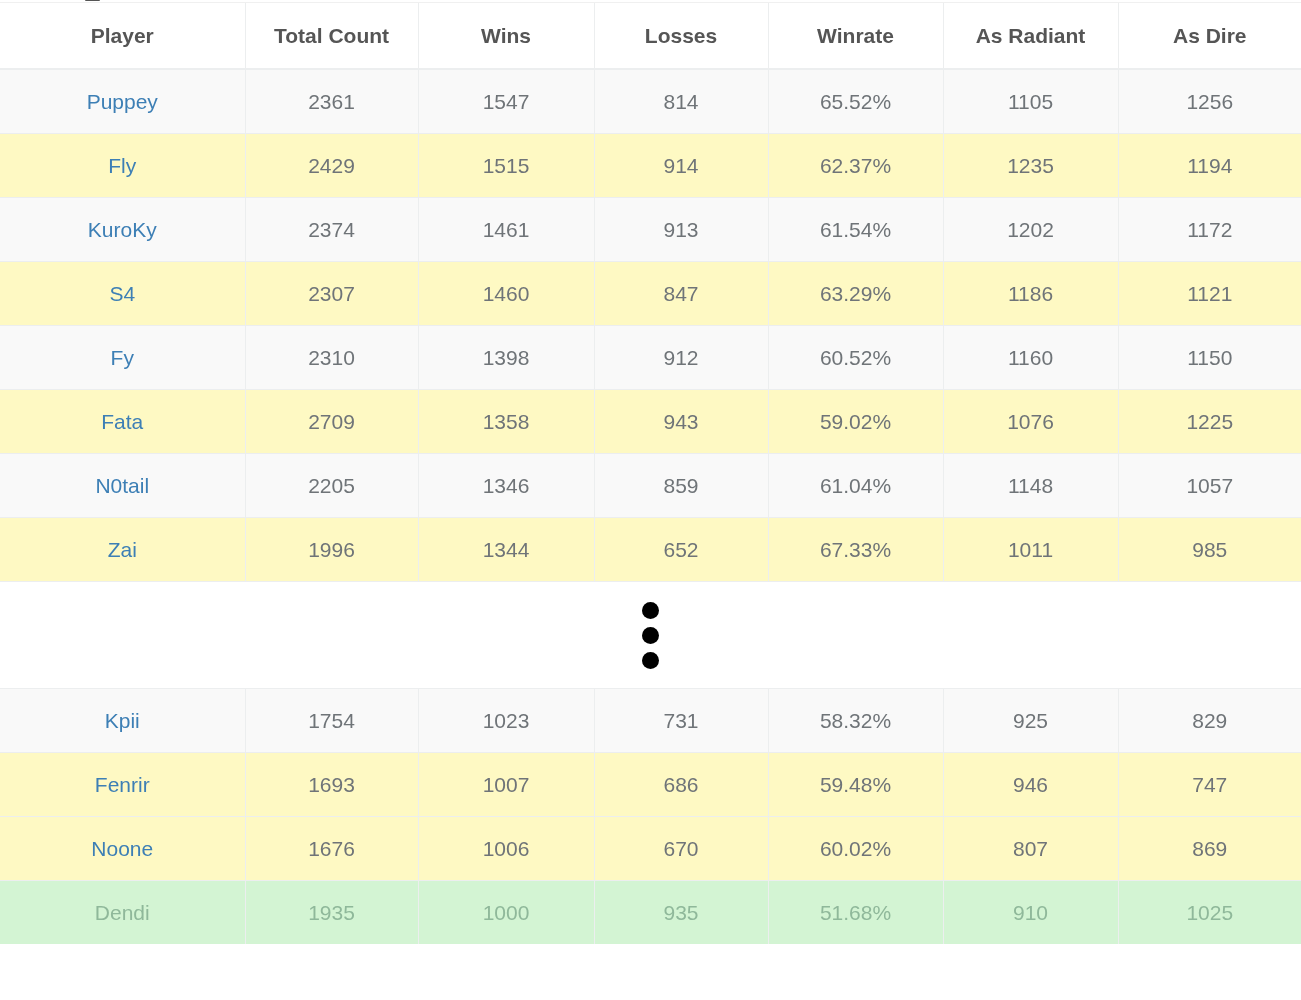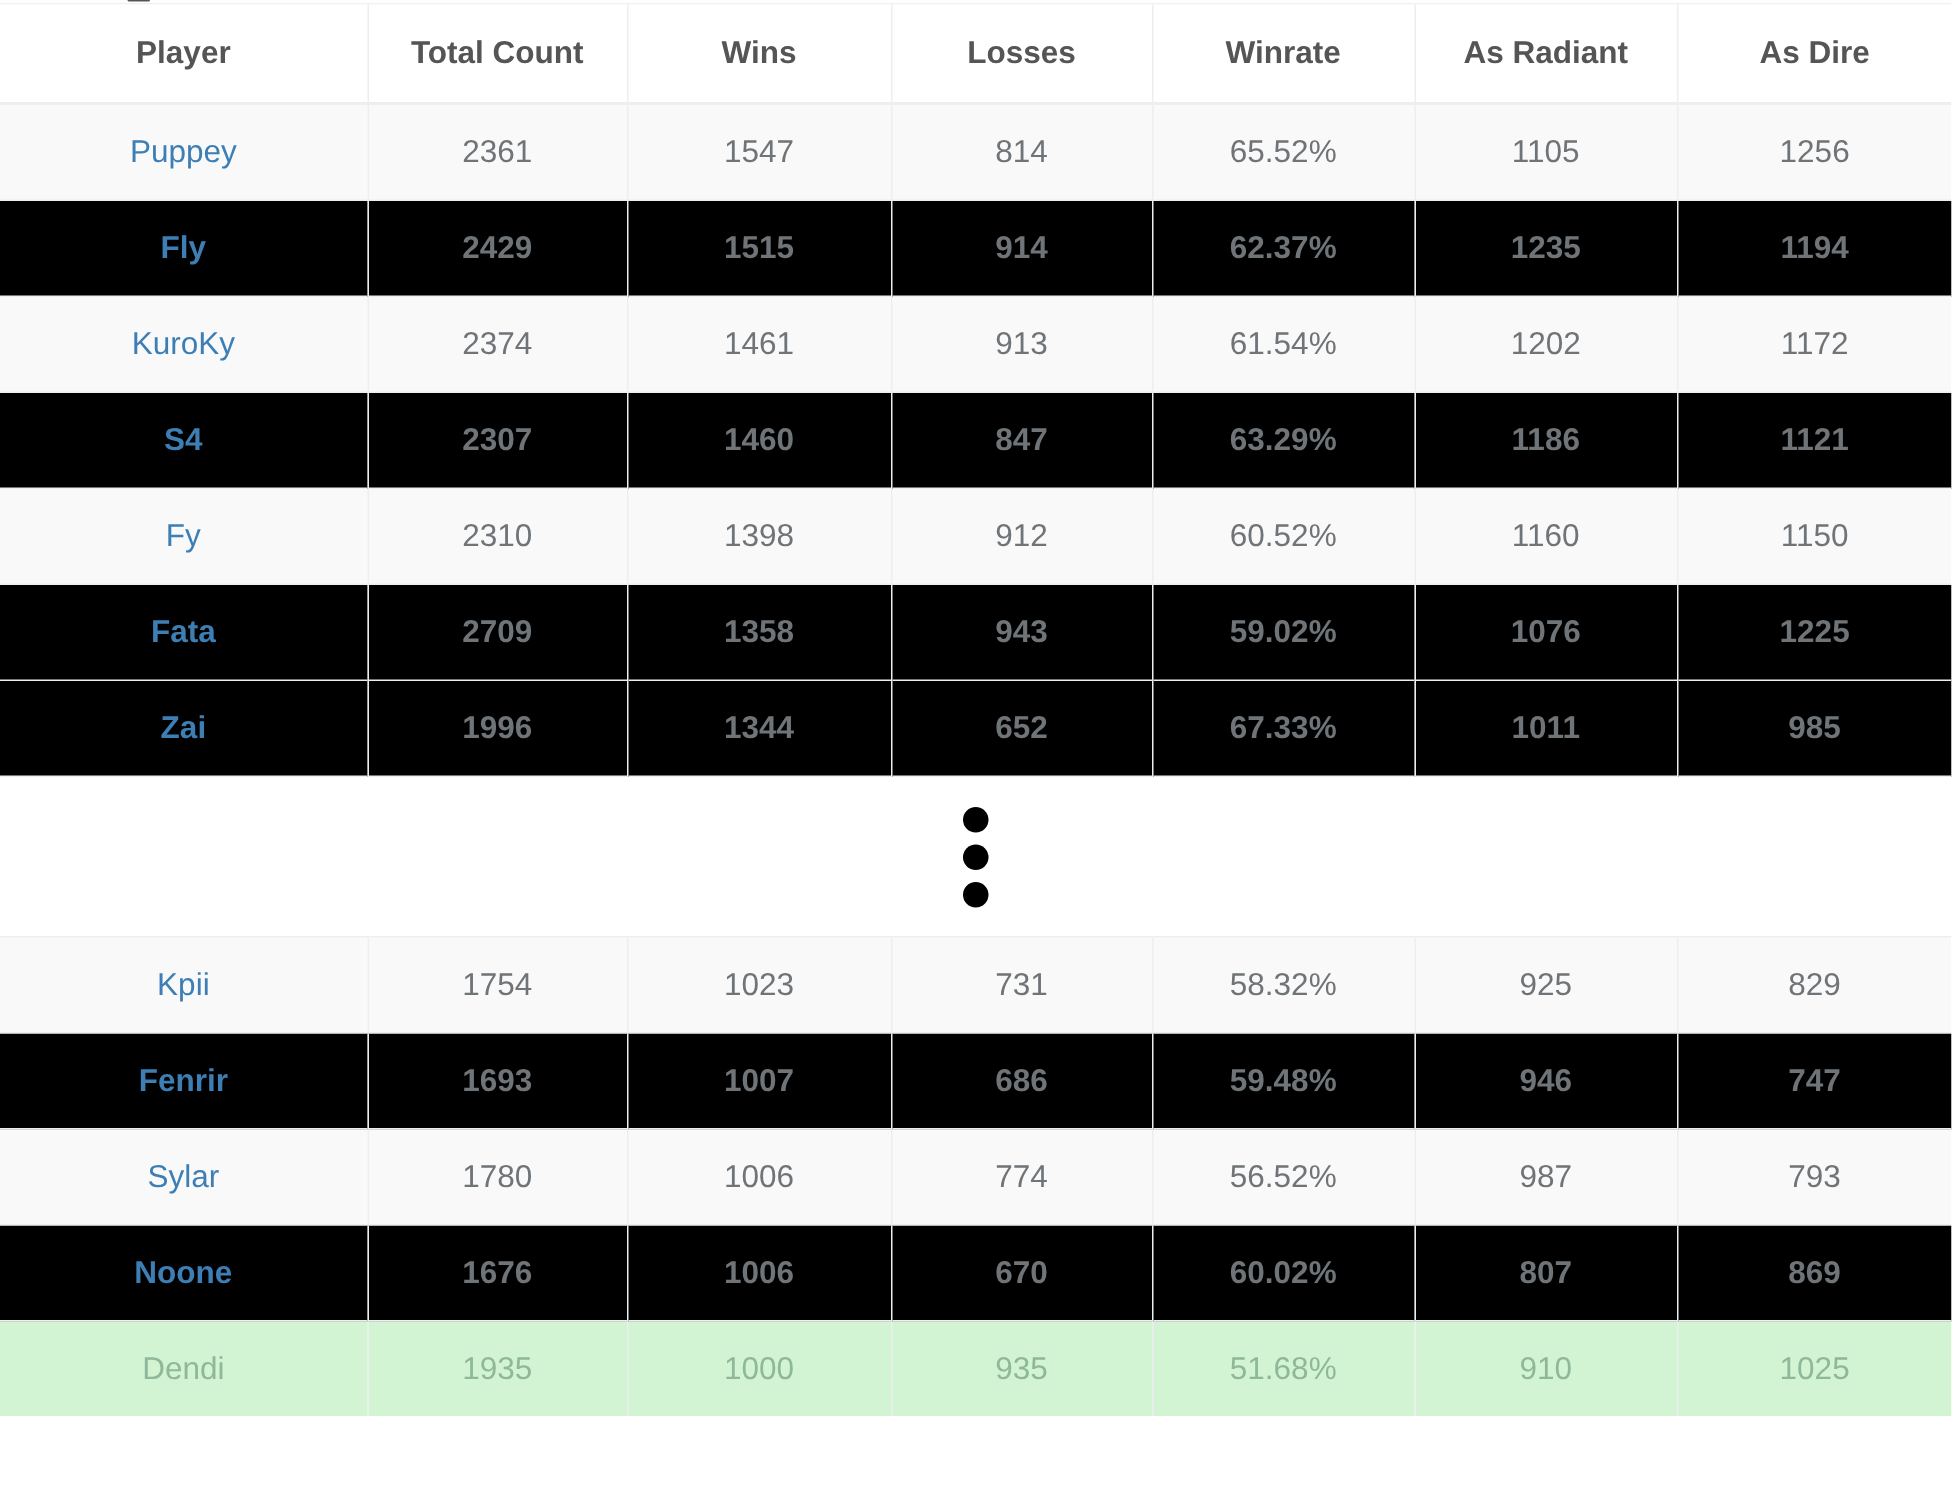--- a/index.html
+++ b/index.html
@@ -46,21 +46,21 @@
     height:63px;
     font-size:21px;color:#6f7478;font-weight:normal;
     text-align:center;vertical-align:middle;
     border-top:1px solid #eceeef;
     border-left:1px solid #eceeef;
     padding:0;
   }
   table.stats td:first-child{border-left:none;}
 
   tr.row-odd td{background:#f9f9f9;margin-top:22px;}
-  tr.row-even td{background:#000000;font-weight:bold;}
+  tr.row-even td{background:#fef9c3;}
 
   td.player a{
     color:#3d7fb5;text-decoration:none;font-size:21px;
   }
 
   
   tr.row-highlight td{
     background:#d3f4d3;
     color:#8fb89a;
   }
@@ -166,20 +166,29 @@
       <tr class="row-even">
         <td class="player"><a href="#">Fata</a></td>
         <td>2709</td>
         <td>1358</td>
         <td>943</td>
         <td>59.02%</td>
         <td>1076</td>
         <td>1225</td>
       </tr>
 
+      <tr class="row-odd">
+        <td class="player"><a href="#">N0tail</a></td>
+        <td>2205</td>
+        <td>1346</td>
+        <td>859</td>
+        <td>61.04%</td>
+        <td>1148</td>
+        <td>1057</td>
+      </tr>
 
       <tr class="row-even">
         <td class="player"><a href="#">Zai</a></td>
         <td>1996</td>
         <td>1344</td>
         <td>652</td>
         <td>67.33%</td>
         <td>1011</td>
         <td>985</td>
       </tr>
@@ -207,29 +216,20 @@
       <tr class="row-even">
         <td class="player"><a href="#">Fenrir</a></td>
         <td>1693</td>
         <td>1007</td>
         <td>686</td>
         <td>59.48%</td>
         <td>946</td>
         <td>747</td>
       </tr>
 
-      <tr class="row-odd">
-        <td class="player"><a href="#">Sylar</a></td>
-        <td>1780</td>
-        <td>1006</td>
-        <td>774</td>
-        <td>56.52%</td>
-        <td>987</td>
-        <td>793</td>
-      </tr>
 
       <tr class="row-even">
         <td class="player"><a href="#">Noone</a></td>
         <td>1676</td>
         <td>1006</td>
         <td>670</td>
         <td>60.02%</td>
         <td>807</td>
         <td>869</td>
       </tr>

